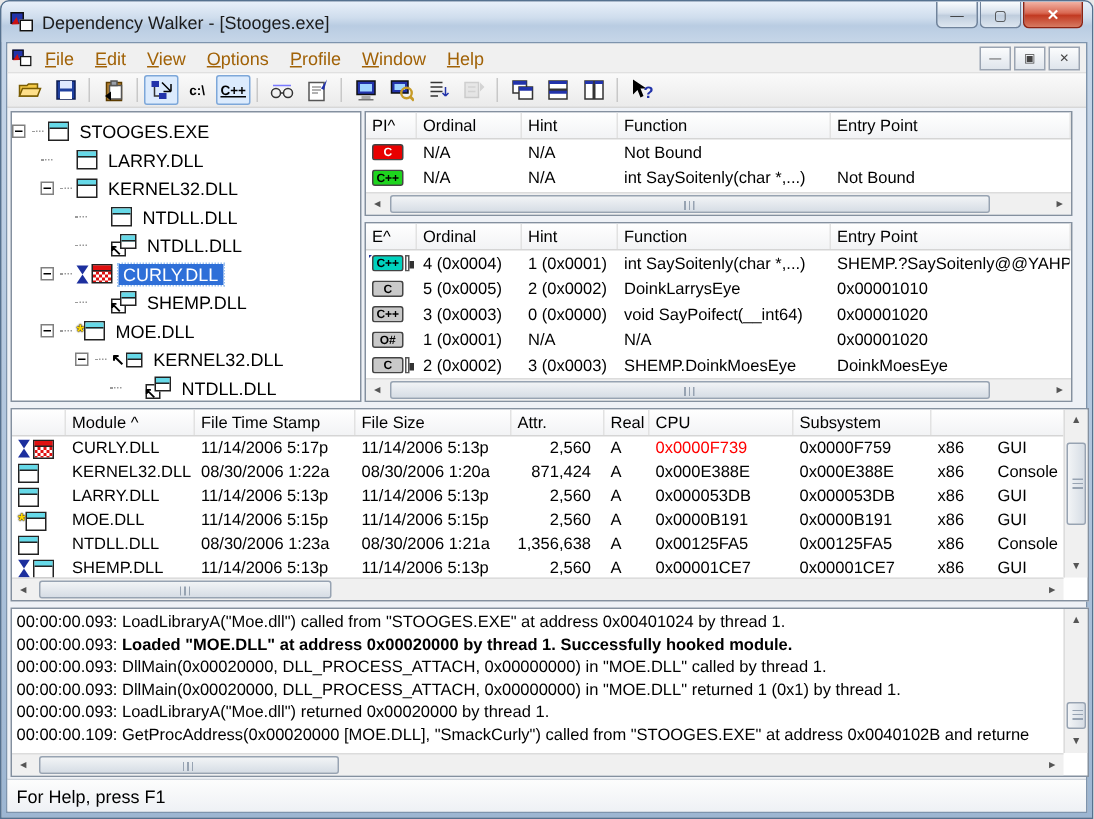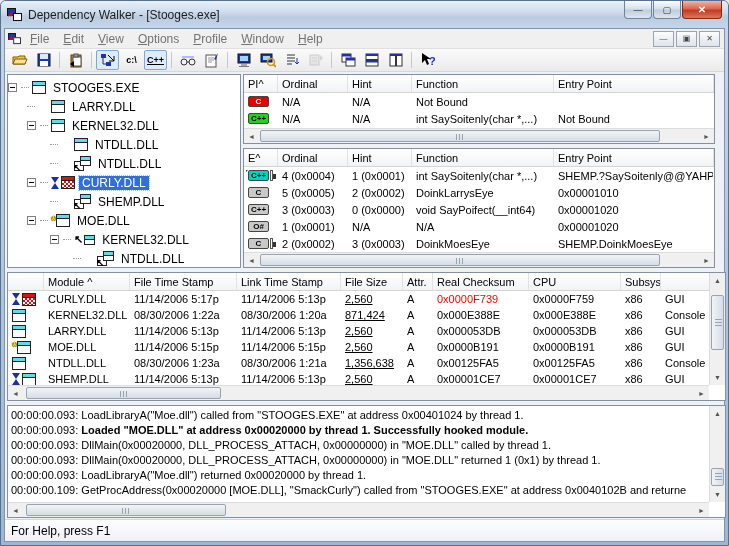--- a/index.html
+++ b/index.html
@@ -16,21 +16,21 @@
     font-size:9px;color:#333;margin-left:1px;}
   .capbtn.close{width:40px;background:linear-gradient(#f2b5a7,#d96852 45%,#c23a22 55%,#d77a62);color:#fff;border-color:#8c2313;font-weight:bold;font-size:10px;}
   
   .appicon{position:relative;width:16px;height:14px;display:inline-block;flex:none;}
   .appicon .sq1{position:absolute;left:0;top:0;width:9px;height:8px;background:#2233aa;border:1px solid #111;}
   .appicon .sq2{position:absolute;left:6px;top:5px;width:9px;height:8px;background:#fff;border:1px solid #111;}
   .appicon .arr{position:absolute;left:2px;top:4px;width:0;height:0;border-left:4px solid #cc1111;border-top:3px solid transparent;border-bottom:3px solid transparent;transform:rotate(35deg);}
   
   .chrome{position:absolute;top:27px;left:3px;right:3px;bottom:3px;border:1px solid #7e94ad;background:#f0f0f0;display:flex;flex-direction:column;}
   .menubar{height:20px;display:flex;align-items:center;background:#f0f0f0;border-bottom:1px solid #e0e0e0;font-size:12px;padding:0 2px;}
-  .menuitem{padding:2px 7px;color:#737373;}
+  .menuitem{padding:2px 7px;color:#a16207;}
   .mkey{text-decoration:underline;}
   .mdibtns{margin-left:auto;display:flex;gap:2px;padding-right:2px;}
   .mdibtn{width:21px;height:16px;border:1px solid #9aa4b2;background:linear-gradient(#fbfcfd,#dfe5ec);font-size:8px;display:flex;align-items:center;justify-content:center;color:#444;}
   
   .toolbar{height:23px;display:flex;align-items:center;background:linear-gradient(#fafafa,#ebebeb);border-bottom:1px solid #d7d7d7;padding:0 3px;gap:1px;}
   .tbtn{width:23px;height:20px;display:flex;align-items:center;justify-content:center;border:1px solid transparent;border-radius:2px;flex:none;}
   .tbtn.pressed{border-color:#7da7d9;background:#dcebfd;}
   .tbtn.disabled{opacity:.35;filter:grayscale(1);}
   .tsep{width:1px;height:16px;background:#c8c8c8;margin:0 3px;flex:none;}
   .tglyph{font-size:9px;font-weight:bold;color:#000;line-height:10px;}
@@ -78,21 +78,21 @@
   .fnicon.red{background:#e80000;color:#fff;}
   .fnicon.green{background:#1ed41e;}
   .fnicon.teal{background:#00d2be;}
   .fnicon.teal::before{content:"";position:absolute;left:-3px;top:-3px;border-top:4px solid #1c2f9e;border-right:4px solid transparent;}
   .fwdfile{display:inline-block;width:8px;height:11px;border:1px solid #555;background:#fff;position:relative;vertical-align:middle;margin-left:1px;}
   .fwdfile::after{content:"";position:absolute;left:2px;top:3px;width:3px;height:5px;background:#333;}
   
   .mods{left:2px;top:200px;width:719px;height:129px;}
   .mods .lvhead,.mods .lvrow{grid-template-columns:36px 86px 107px 104px 62px 30px 96px 92px 40px 1fr;}
   .mods .lvrow{height:16px;}
-  .mods .c.num{padding-right:8px;text-decoration:underline;}
+  .mods .c.num{text-align:right;padding-right:8px;}
   .red-text{color:#ff0000;}
   .iconcell{display:flex;align-items:center;justify-content:flex-start;padding-left:2px;gap:0px;}
   
   .hscroll{position:absolute;left:0;right:0;bottom:0;height:15px;background:#f0f0f0;border-top:1px solid #dcdcdc;}
   .hscroll .la,.hscroll .ra{position:absolute;top:0;width:15px;height:14px;color:#555;font-size:7px;display:flex;align-items:center;justify-content:center;}
   .hscroll .la{left:0;} .hscroll .ra{right:0;}
   .hthumb{position:absolute;top:1px;height:12px;border:1px solid #97a3b2;border-radius:2px;background:linear-gradient(#f2f4f6,#d6dde5);}
   .hthumb::after{content:"";position:absolute;left:50%;top:3px;width:7px;height:6px;margin-left:-4px;
     background:repeating-linear-gradient(90deg,#97a3b2 0 1px,transparent 1px 3px);}
   .vscroll{position:absolute;top:0;bottom:15px;right:0;width:16px;background:#f0f0f0;border-left:1px solid #dcdcdc;}
@@ -427,36 +427,35 @@
           <div class="c">N/A</div>
           <div class="c">0x00001020</div>
         </div>
         <div class="lvrow">
           <div class="c iconcell">
               <span class="fnicon">C</span>
               <span class="fwdfile"></span>
             </div>
           <div class="c">2 (0x0002)</div>
           <div class="c">3 (0x0003)</div>
+          <div class="c">SHEMP.DoinkMoesEye</div>
           <div class="c">DoinkMoesEye</div>
-          <div class="c">SHEMP.DoinkMoesEye</div>
         </div>
         <div class="hscroll">
           <span class="la">◄</span>
           <span class="ra">►</span>
           <span class="hthumb" style="left:16px;width:400px;"></span>
         </div>
       </div>
 
       <div class="pane mods">
         <div class="lvhead" style="margin-right:16px;">
           <div class="hc"></div>
           <div class="hc">Module ^</div>
           <div class="hc">File Time Stamp</div>
-          <div class="hc">Link Time Stamp</div>
           <div class="hc">File Size</div>
           <div class="hc">Attr.</div>
           <div class="hc">Real Checksum</div>
           <div class="hc">CPU</div>
           <div class="hc">Subsystem</div>
         </div>
         <div class="lvrow" style="margin-right:16px;">
           <div class="c iconcell">
               <span class="hg"></span>
               <span class="mi red"></span>

